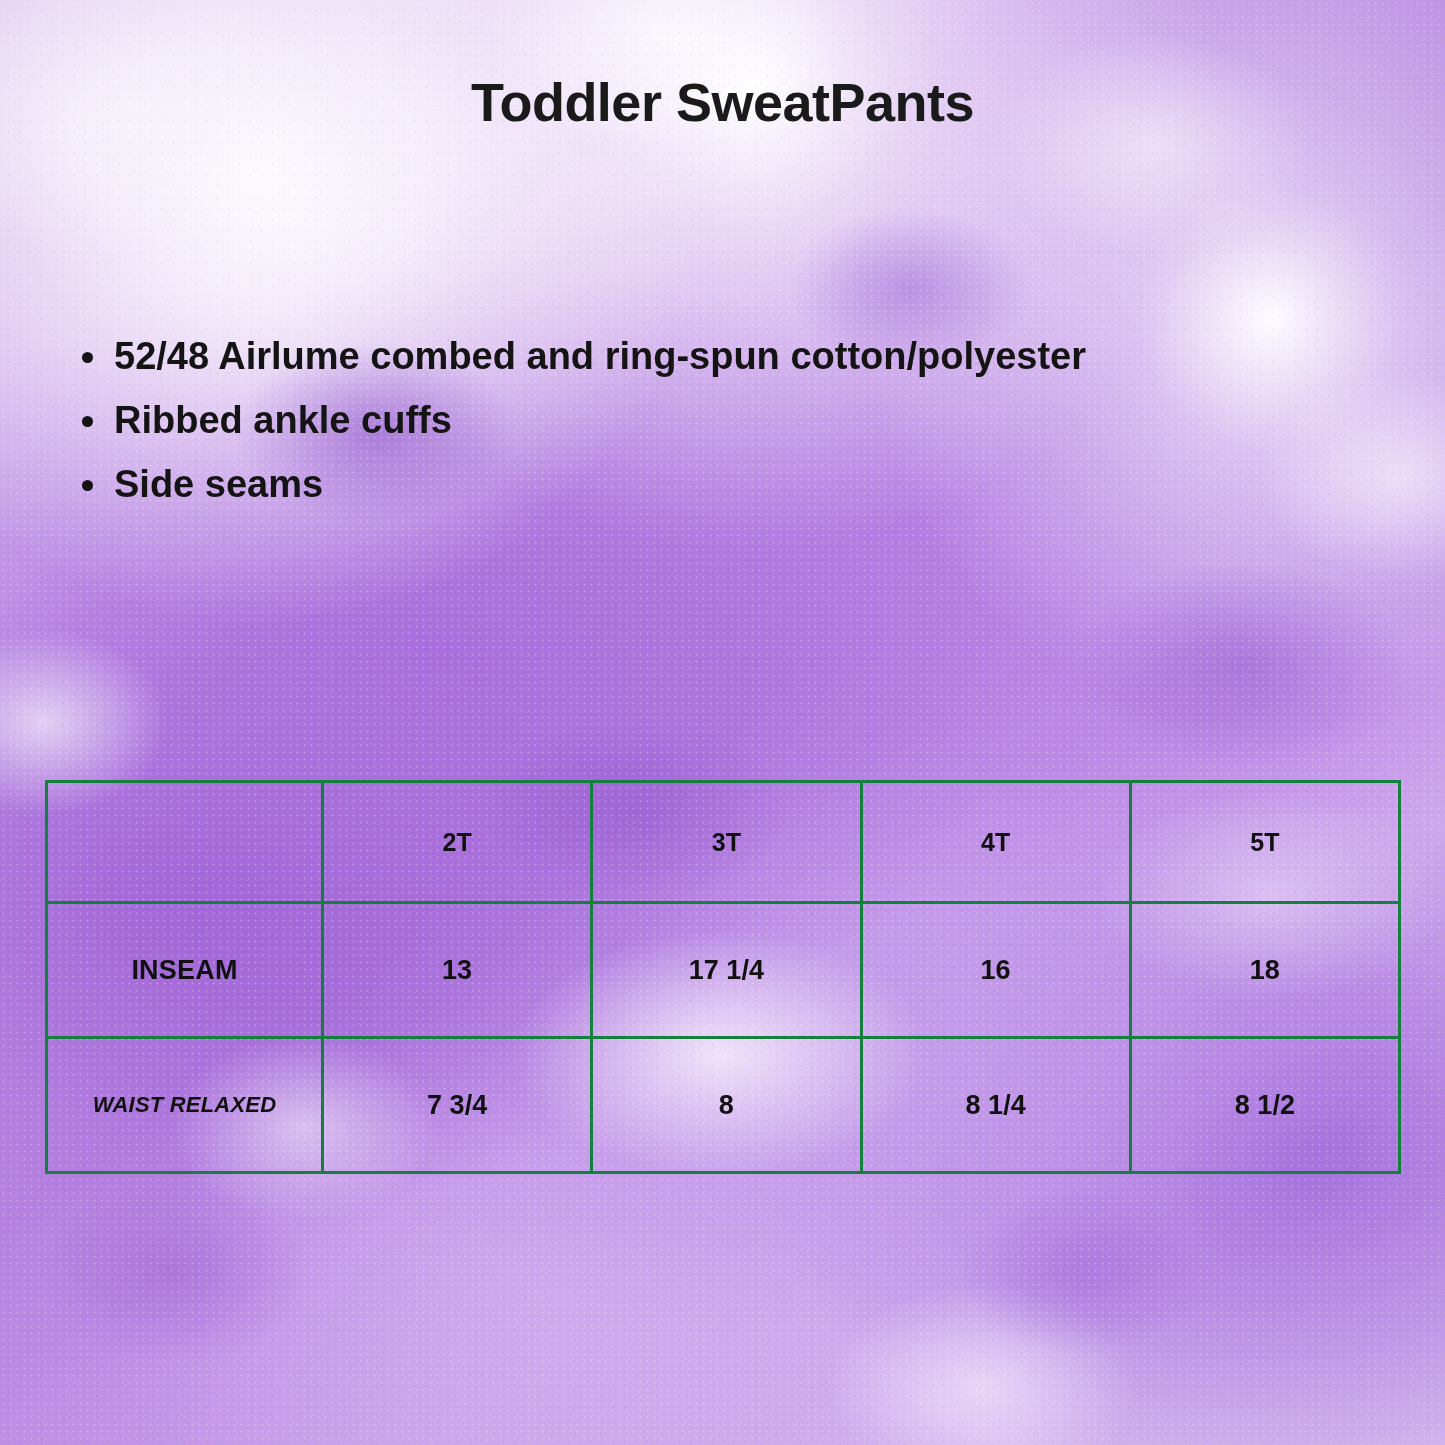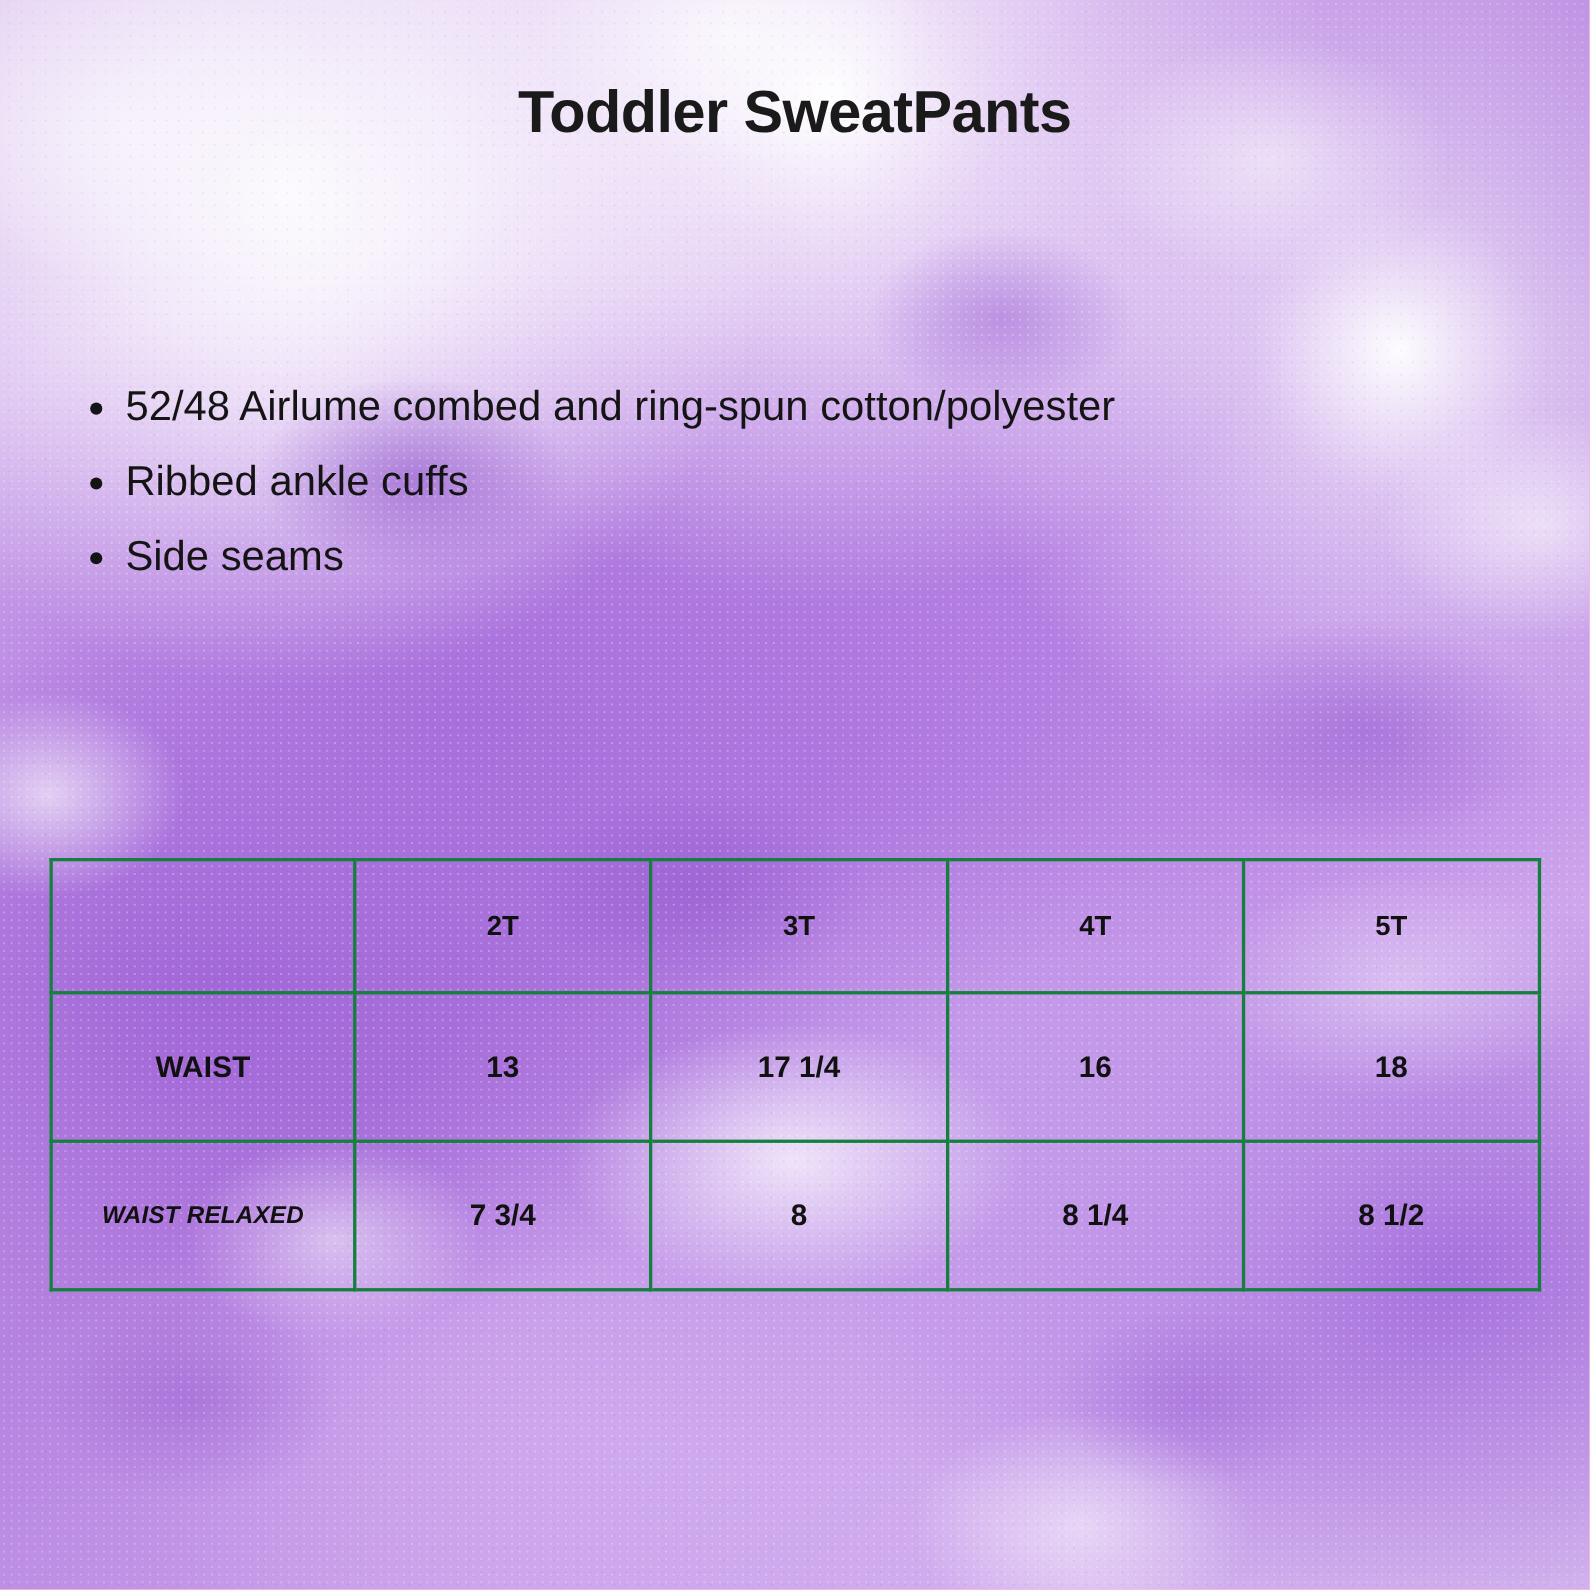--- a/index.html
+++ b/index.html
@@ -11,21 +11,21 @@
     height: 1445px;
     font-family: "Liberation Sans", sans-serif;
     overflow: hidden;
   }
 
   #page {
     position: relative;
     width: 1445px;
     height: 1445px;
     overflow: hidden;
-    background-color: #f9a8d4;
+    background-color: #7dd3fc;
   }
 
   
   .bg-layer {
     position: absolute;
     inset: 0;
     pointer-events: none;
   }
   .bg-base {
     background:
@@ -101,24 +101,23 @@
     left: 62px;
     width: 990px;
     margin: 0;
     padding: 0 0 0 52px;
     list-style: none;
     color: #141414;
   }
   .feature-item {
     position: relative;
     font-size: 38px;
-    font-weight: normal;
+    font-weight: bold;
     line-height: 1.42;
     margin-bottom: 10px;
-    margin-top: 14px;
   }
   .feature-item::before {
     content: "";
     position: absolute;
     left: -32px;
     top: 22px;
     width: 11px;
     height: 11px;
     border-radius: 50%;
     background: #141414;
@@ -196,21 +195,21 @@
           <tr>
             <th class="col-label corner-cell"></th>
             <th>2T</th>
             <th>3T</th>
             <th>4T</th>
             <th>5T</th>
           </tr>
         </thead>
         <tbody>
           <tr>
-            <td class="col-label row-label">WAIST</td>
+            <td class="col-label row-label">INSEAM</td>
             <td>13</td>
             <td>17 1/4</td>
             <td>16</td>
             <td>18</td>
           </tr>
           <tr>
             <td class="col-label row-label small">WAIST RELAXED</td>
             <td>7 3/4</td>
             <td>8</td>
             <td>8 1/4</td>

